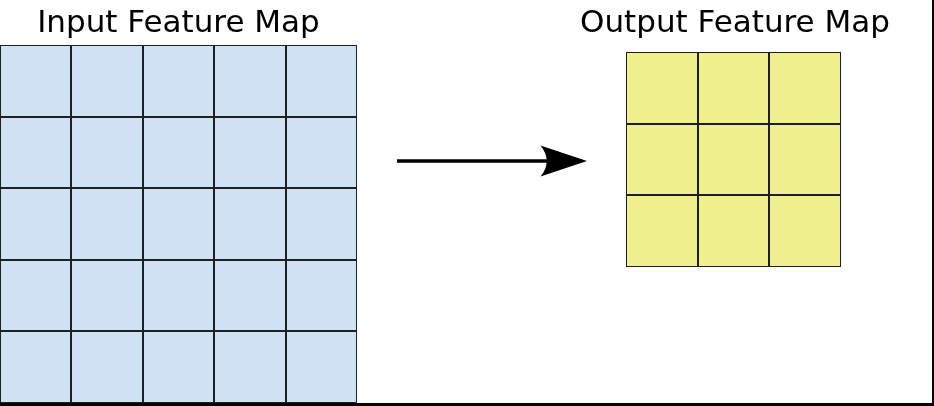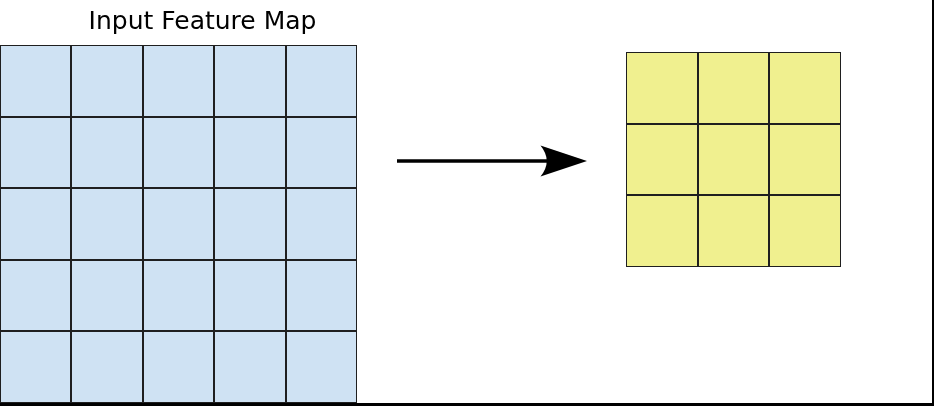--- a/index.html
+++ b/index.html
@@ -16,25 +16,24 @@
     border-right: 2px solid #000000;
     border-bottom: 3px solid #000000;
     overflow: hidden;
     font-family: "DejaVu Sans", "Liberation Sans", sans-serif;
   }
   .map-title {
     position: absolute;
     top: 0;
     height: 42px;
     line-height: 42px;
-    font-size: 25px;
+    font-size: 31px;
     color: #000000;
     text-align: center;
     white-space: nowrap;
-    padding-left: 24px;
   }
   .input-title  { left: 0;   width: 357px; }
   .output-title { left: 550px; width: 370px; }
   .grid {
     position: absolute;
     display: grid;
     box-sizing: border-box;
   }
   .input-grid {
     left: 0;
@@ -60,20 +59,21 @@
     height: 40px;
   }
 </style>
 </head>
 <body>
 
 <div class="figure">
 
   <div class="map-title input-title">Input Feature Map</div>
 
+  <div class="map-title output-title">Output Feature Map</div>
 
   <div class="grid input-grid" style="grid-template-columns: repeat(5, 1fr); grid-template-rows: repeat(5, 1fr);">
       <div class="cell" style="background: rgb(207, 226, 243); border-color: rgb(31, 31, 31);"></div>
       <div class="cell" style="background: rgb(207, 226, 243); border-color: rgb(31, 31, 31);"></div>
       <div class="cell" style="background: rgb(207, 226, 243); border-color: rgb(31, 31, 31);"></div>
       <div class="cell" style="background: rgb(207, 226, 243); border-color: rgb(31, 31, 31);"></div>
       <div class="cell" style="background: rgb(207, 226, 243); border-color: rgb(31, 31, 31);"></div>
       <div class="cell" style="background: rgb(207, 226, 243); border-color: rgb(31, 31, 31);"></div>
       <div class="cell" style="background: rgb(207, 226, 243); border-color: rgb(31, 31, 31);"></div>
       <div class="cell" style="background: rgb(207, 226, 243); border-color: rgb(31, 31, 31);"></div>

